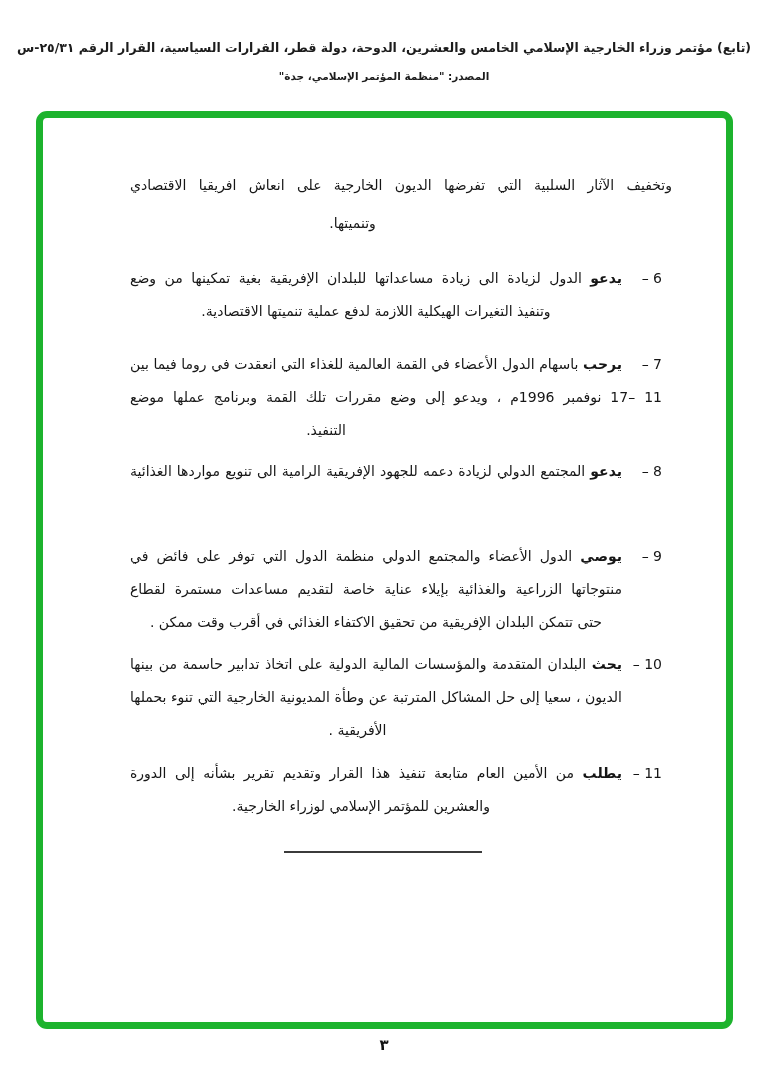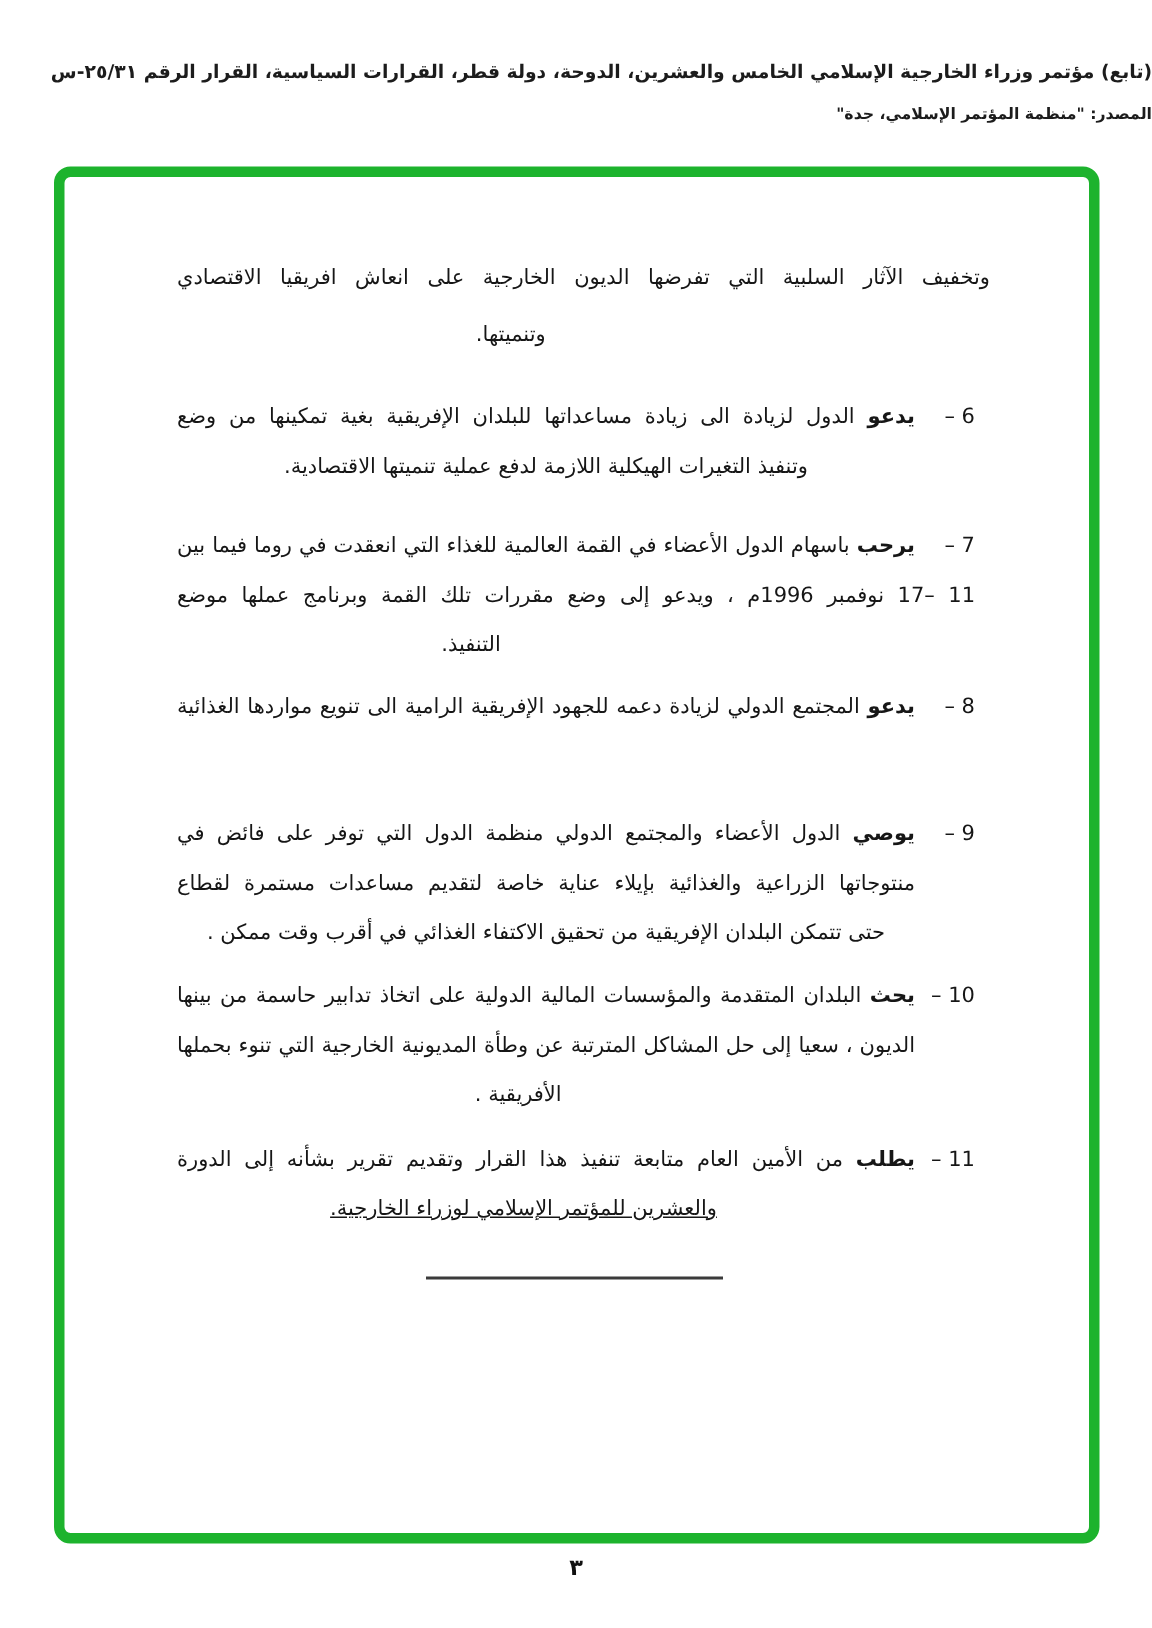--- a/index.html
+++ b/index.html
@@ -2,33 +2,33 @@
 <html lang="ar"><head>
 <meta charset="utf-8">
 <style>
   html,body{margin:0;padding:0;background:#ffffff;}
   .page{
     position:relative;width:768px;height:1085px;background:#ffffff;overflow:hidden;
     font-family:"DejaVu Sans",sans-serif;color:#161616;
   }
   
   .hdr{
-    position:absolute;left:0;right:0;direction:rtl;
+    position:absolute;left:0;right:0;text-align:center;direction:rtl;
     font-weight:bold;color:#1c1c1c;
   }
   .hdr1{top:40px;font-size:12.5px;letter-spacing:0;}
   .hdr2{top:70px;font-size:10.5px;}
   
   .green-box{
     position:absolute;left:36px;top:111px;width:697px;height:918px;
     box-sizing:border-box;border:7px solid #1db32d;border-radius:11px;
   }
   
   .content{
-    position:absolute;left:118px;top:0;width:542px;height:1085px;
+    position:absolute;left:130px;top:0;width:542px;height:1085px;
     direction:rtl;font-size:14px;
   }
   .block{position:absolute;left:0;right:0;}
   .ln{
     line-height:33px;height:33px;overflow:hidden;
     text-align:center;
   }
   .para .ln{line-height:38px;height:38px;}
   .j{text-align:justify;text-align-last:justify;}
   .verb{font-weight:bold;font-size:14px;}
@@ -36,21 +36,21 @@
     position:absolute;right:0;top:0;width:50px;box-sizing:border-box;
     padding-right:10px;line-height:33px;height:33px;text-align:right;
   }
   .item .ln{margin-right:50px;}
   
   .mr97{margin-right:97px !important;}
   .mr10{margin-right:10px !important;}   
   .mr150{margin-right:150px !important;}
   .mr103{margin-right:103px !important;}
   .mr87{margin-right:87px !important;}
-  .mr80{margin-right:80px !important;text-decoration:underline;}
+  .mr80{margin-right:80px !important;}
   
   .sep{position:absolute;left:284px;top:851px;width:198px;height:2px;background:#3b3b3b;}
   .pagenum{
     position:absolute;left:0;right:0;top:1036px;text-align:center;
     font-weight:bold;font-size:15px;color:#111;
   }
 </style>
 </head>
 <body>
 

